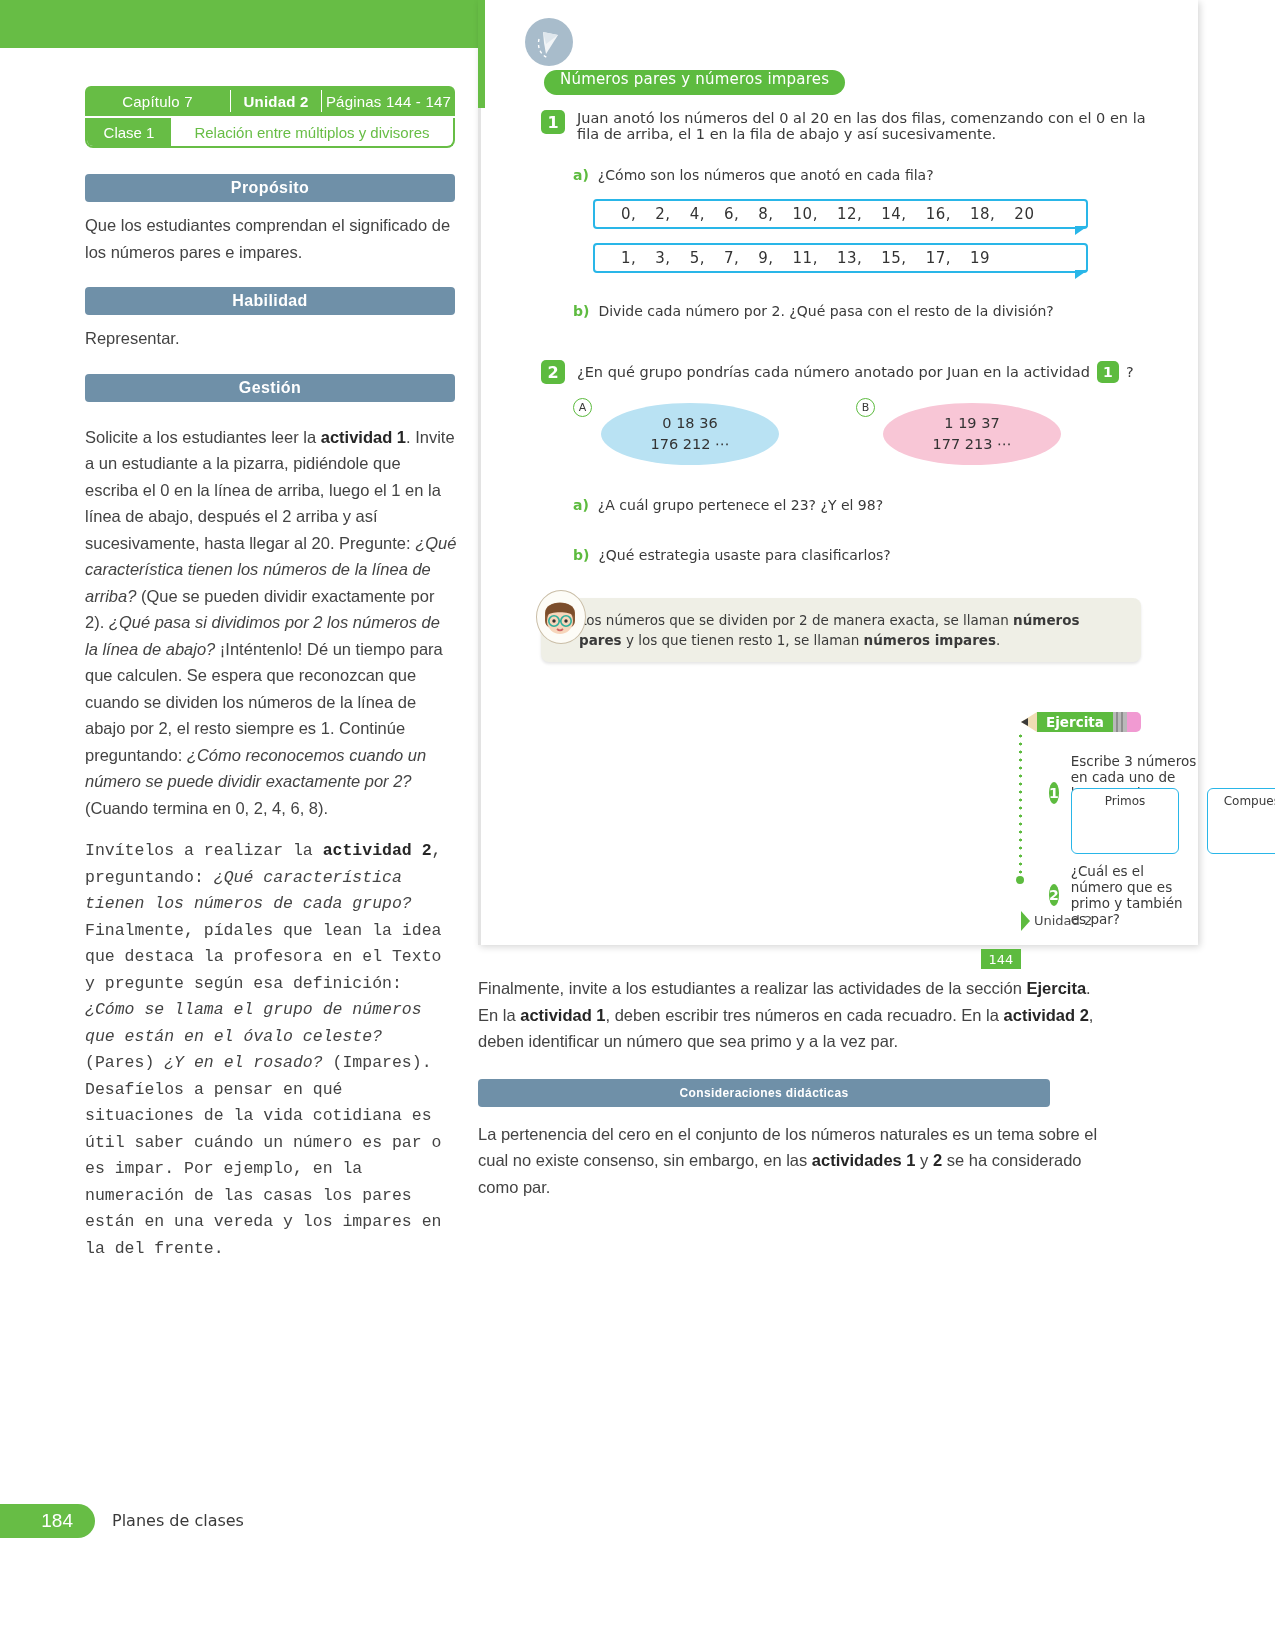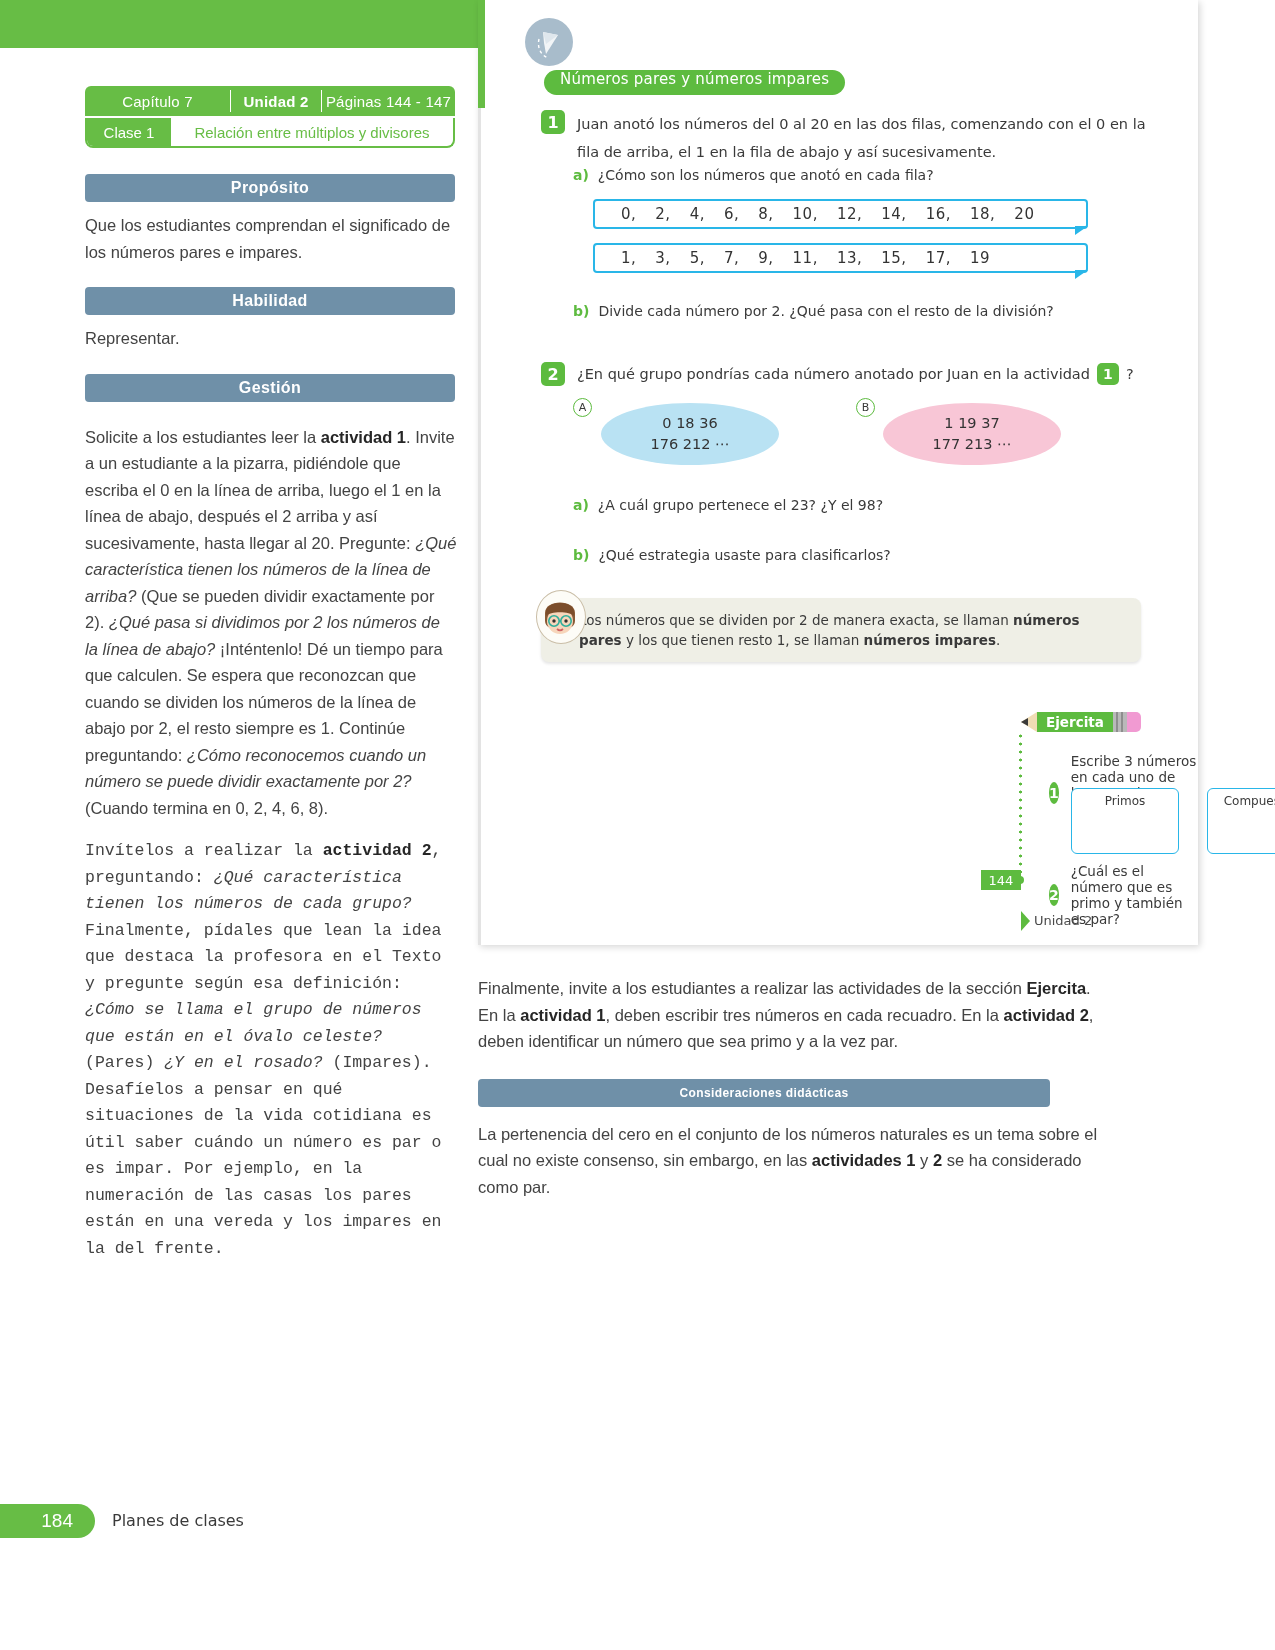--- a/index.html
+++ b/index.html
@@ -95,21 +95,21 @@
     width:24px;height:24px;background:#5dbb3f;border-radius:5px;
     color:#fff;font-size:16px;display:inline-flex;
     align-items:center;justify-content:center;font-weight:bold;
   }
   .num-circ{
     width:22px;height:22px;background:#5dbb3f;border-radius:50%;
     color:#fff;font-size:14px;display:inline-flex;
     align-items:center;justify-content:center;font-weight:bold;
   }
   .q1-wrap{position:absolute;left:60px;top:110px;width:620px;display:flex;gap:12px;}
-  .q-text{font-size:14.5px;line-height:28px;color:#3a3a3a;}
+  .q-text{font-size:14.5px;line-height:16px;color:#3a3a3a;}
   .sub-item{display:flex;gap:9px;font-size:14px;line-height:20px;}
   .sub-let{color:#5dbb3f;font-weight:bold;}
   
   .strip{
     position:relative;height:30px;border:2px solid #29b6e8;border-radius:4px;
     background:#ffffff;display:flex;align-items:center;
     box-sizing:border-box;
   }
   .strip .nums{
     padding-left:26px;font-size:15px;letter-spacing:.5px;color:#333;
@@ -168,21 +168,21 @@
   .ej-box{
     border:1.8px solid #29b6e8;border-radius:6px;background:#fff;
     width:108px;height:66px;position:relative;box-sizing:border-box;
   }
   .ej-box-lbl{
     position:absolute;left:0;right:0;top:5px;text-align:center;
     font-size:12px;color:#3a3a3a;
   }
   
   .pg-tag{
-    position:absolute;left:500px;top:870px;width:40px;height:20px;background:#5dbb3f;
+    position:absolute;left:500px;top:949px;width:40px;height:20px;background:#5dbb3f;
     color:#fff;font-size:13px;display:flex;align-items:center;justify-content:center;
   }
   .pg-tag-arrow{
     position:absolute;left:540px;top:911px;width:0;height:0;
     border-left:9px solid #5dbb3f;border-top:10px solid transparent;border-bottom:10px solid transparent;
   }
   .pg-unit{position:absolute;left:553px;top:913px;font-size:13px;color:#4a4a4a;}
 
   
   .right-col{position:absolute;left:478px;top:975px;width:625px;}

